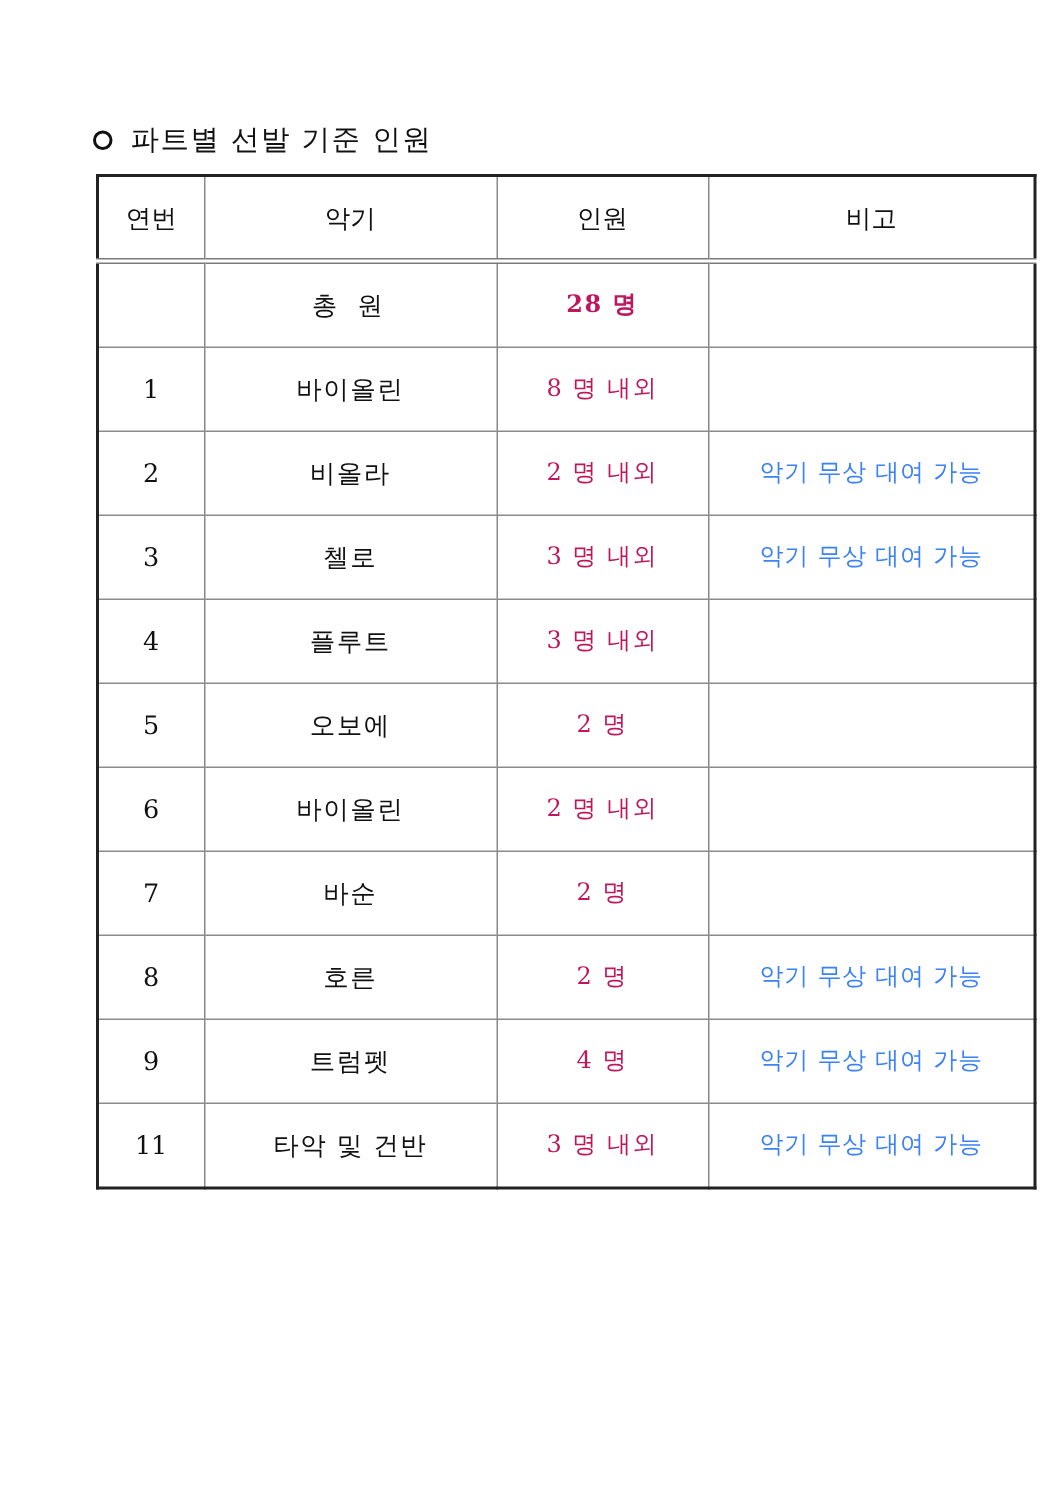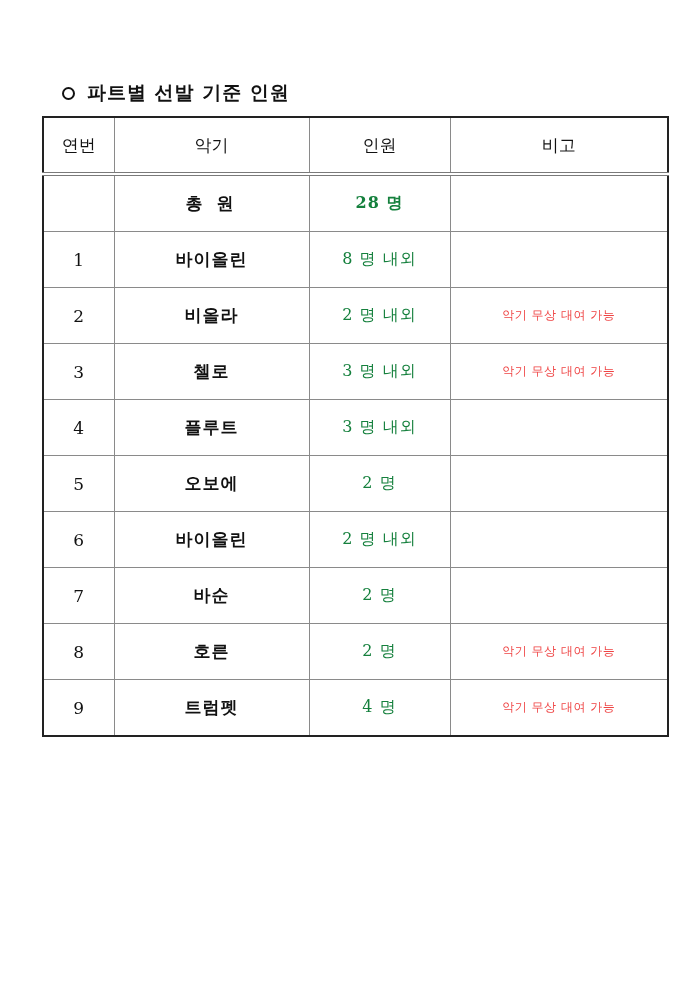--- a/index.html
+++ b/index.html
@@ -2,46 +2,46 @@
 <html><head>
 <meta charset="utf-8">
 <style>
   html, body { margin: 0; padding: 0; background: #ffffff; }
   body {
     width: 700px; height: 990px; position: relative; overflow: hidden;
     font-family: "DejaVu Serif", "Liberation Serif", serif; color: #111;
   }
   .heading {
     position: absolute; left: 62px; top: 80px;
-    font-size: 19px; font-weight: bold; letter-spacing: 1px;
+    font-size: 19px; font-weight: normal; letter-spacing: 1px;
     display: flex; align-items: center;
   }
   .heading .bullet {
     display: inline-block; width: 13px; height: 13px; border: 2px solid #111;
     border-radius: 50%; margin-right: 12px; box-sizing: border-box;
   }
   table.roster {
-    position: absolute; left: 42px; top: 116px;
+    position: absolute; left: 64px; top: 116px;
     width: 625px; border-collapse: collapse;
     border: 2px solid #222;
     table-layout: fixed;
   }
   table.roster th, table.roster td {
     border: 1px solid #8a8a8a; text-align: center; vertical-align: middle;
     padding: 0; height: 55px;
   }
   table.roster th {
     font-weight: normal; font-size: 17px; height: 54px;
     border-bottom: 4px double #7a7a7a;
   }
   col.c1 { width: 71px; } col.c2 { width: 195px; } col.c3 { width: 141px; } col.c4 { width: 218px; }
   td.num { font-size: 17px; }
-  td.inst { font-size: 17px; font-weight: bold; letter-spacing: 1px; }
-  td.count { font-size: 16px; letter-spacing: 1px; color: #15803d; }
-  td.note { font-size: 12px; color: #ef4444; letter-spacing: 0.5px; }
+  td.inst { font-size: 17px; font-weight: normal; letter-spacing: 1px; }
+  td.count { font-size: 16px; letter-spacing: 1px; color: #be185d; }
+  td.note { font-size: 16px; color: #3b82f6; letter-spacing: 0.5px; }
   tr.total td.inst { letter-spacing: 4px; }
   tr.total td.count { font-weight: bold; font-size: 16px; }
 </style>
 </head>
 <body>
 
 <div class="heading">
   <span class="bullet"></span>
   <span>파트별 선발 기준 인원</span>
 </div>
@@ -115,14 +115,20 @@
       <td class="inst">호른</td>
       <td class="count">2 명</td>
       <td class="note">악기 무상 대여 가능</td>
     </tr>
     <tr>
       <td class="num">9</td>
       <td class="inst">트럼펫</td>
       <td class="count">4 명</td>
       <td class="note">악기 무상 대여 가능</td>
     </tr>
+    <tr>
+      <td class="num">11</td>
+      <td class="inst">타악 및 건반</td>
+      <td class="count">3 명 내외</td>
+      <td class="note">악기 무상 대여 가능</td>
+    </tr>
   </tbody>
 </table>
 
 </body></html>

